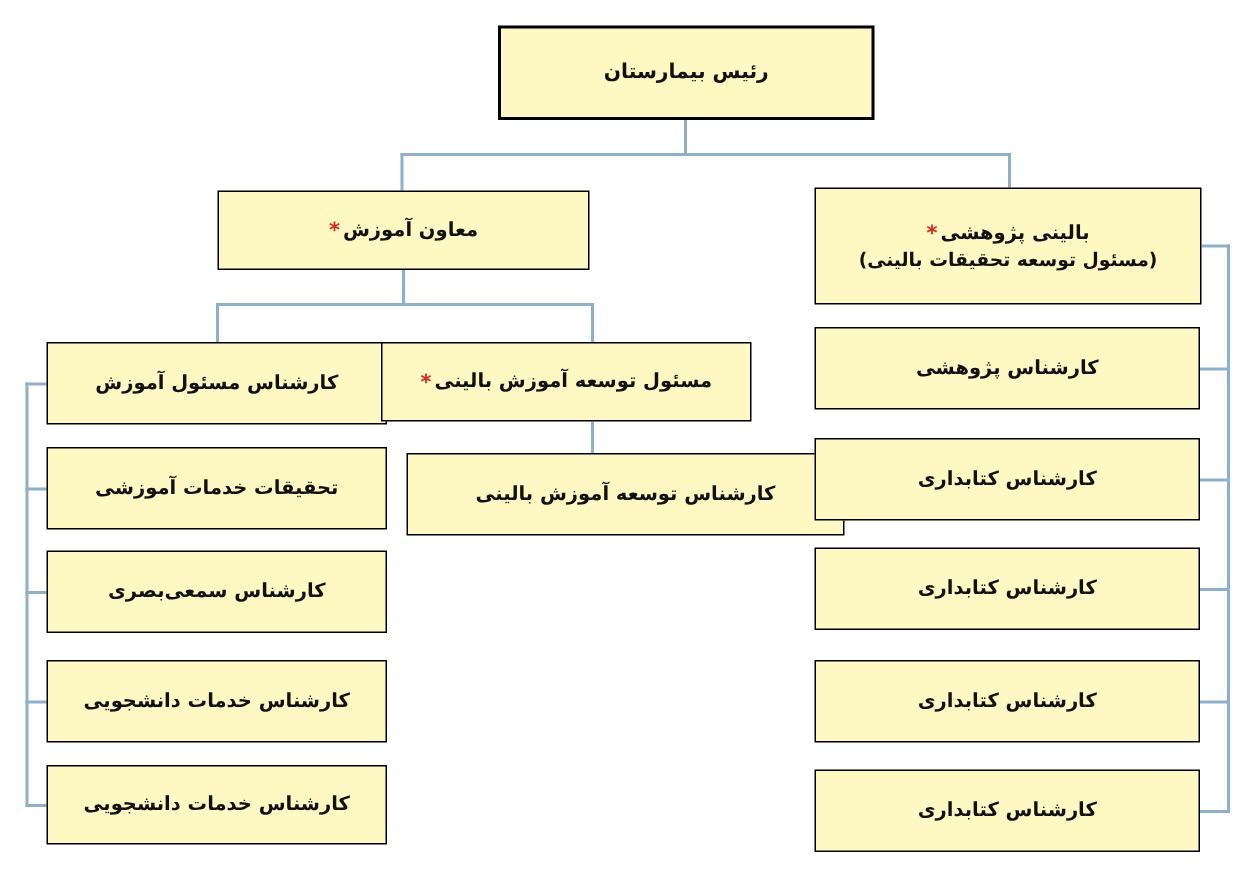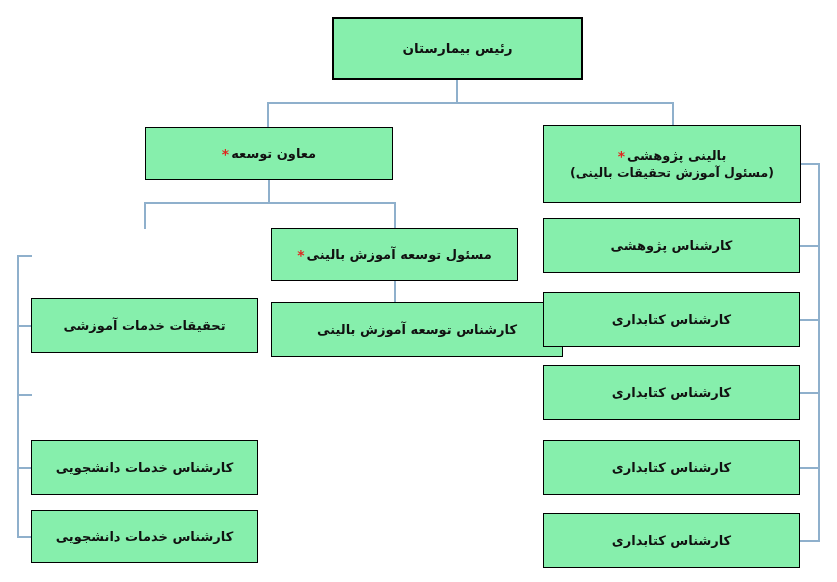--- a/index.html
+++ b/index.html
@@ -6,21 +6,21 @@
   body{font-family:"DejaVu Sans","Liberation Sans",sans-serif;}
   #canvas{
     position:relative;
     width:837px;height:582px;
     background:#ffffff;
     overflow:hidden;
     direction:rtl;
   }
   .org-box{
     position:absolute;
-    background:#86efac;
+    background:#fef9c3;
     border:1.5px solid #000000;
     display:flex;
     flex-direction:column;
     align-items:center;
     justify-content:center;
     text-align:center;
     font-weight:bold;
     font-size:13px;
     color:#111111;
     line-height:1.35;
@@ -63,39 +63,45 @@
   <div class="line" style="left:800px;top:319px;width:20px;height:2px;"></div>
   <div class="line" style="left:800px;top:392px;width:20px;height:2px;"></div>
   <div class="line" style="left:800px;top:467px;width:20px;height:2px;"></div>
   <div class="line" style="left:800px;top:540px;width:20px;height:2px;"></div>
 
   <div class="org-box root" style="left:332px;top:17px;width:251px;height:63px;">
     <span class="lbl">رئیس بیمارستان</span>
   </div>
 
   <div class="org-box" style="left:145px;top:127px;width:248px;height:53px;">
-    <span class="lbl"><span>معاون توسعه</span><span class="marker">*</span></span>
+    <span class="lbl"><span>معاون آموزش</span><span class="marker">*</span></span>
   </div>
 
   <div class="org-box" style="left:543px;top:125px;width:258px;height:78px;">
     <span class="lbl"><span>بالینی پژوهشی</span><span class="marker">*</span></span>
-    <span class="lbl sub">(مسئول آموزش تحقیقات بالینی)</span>
+    <span class="lbl sub">(مسئول توسعه تحقیقات بالینی)</span>
   </div>
 
+  <div class="org-box" style="left:31px;top:228px;width:227px;height:55px;">
+    <span class="lbl">کارشناس مسئول آموزش</span>
+  </div>
   <div class="org-box" style="left:31px;top:298px;width:227px;height:55px;">
     <span class="lbl">تحقیقات خدمات آموزشی</span>
+  </div>
+  <div class="org-box" style="left:31px;top:367px;width:227px;height:55px;">
+    <span class="lbl">کارشناس سمعی‌بصری</span>
   </div>
   <div class="org-box" style="left:31px;top:440px;width:227px;height:55px;">
     <span class="lbl">کارشناس خدمات دانشجویی</span>
   </div>
   <div class="org-box" style="left:31px;top:510px;width:227px;height:53px;">
     <span class="lbl">کارشناس خدمات دانشجویی</span>
   </div>
 
-  <div class="org-box" style="left:271px;top:228px;width:247px;height:53px;">
+  <div class="org-box" style="left:254px;top:228px;width:247px;height:53px;">
     <span class="lbl"><span>مسئول توسعه آموزش بالینی</span><span class="marker">*</span></span>
   </div>
   <div class="org-box" style="left:271px;top:302px;width:292px;height:55px;">
     <span class="lbl">کارشناس توسعه آموزش بالینی</span>
   </div>
 
   <div class="org-box" style="left:543px;top:218px;width:257px;height:55px;align-items:center;">
     <span class="lbl">کارشناس پژوهشی</span>
   </div>
   <div class="org-box" style="left:543px;top:292px;width:257px;height:55px;">

